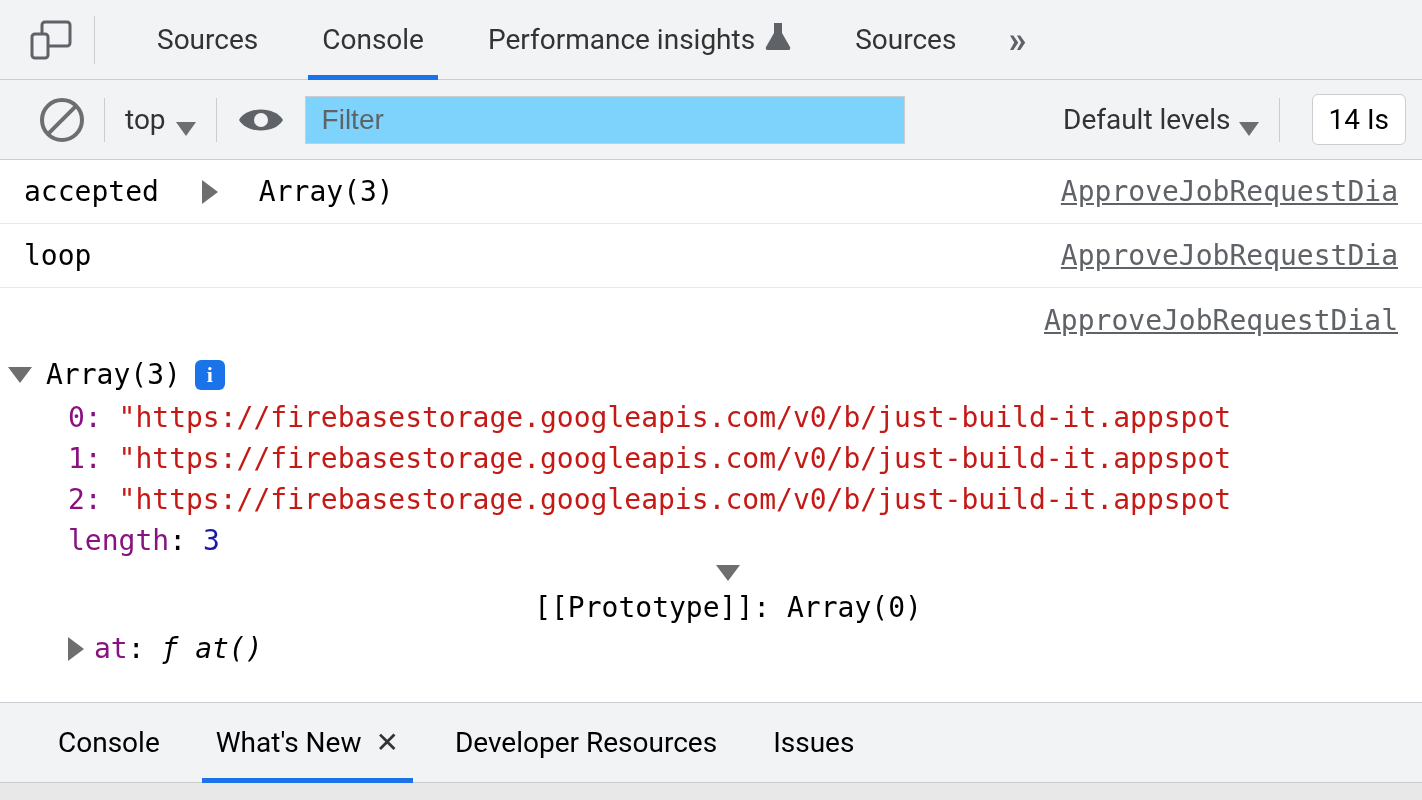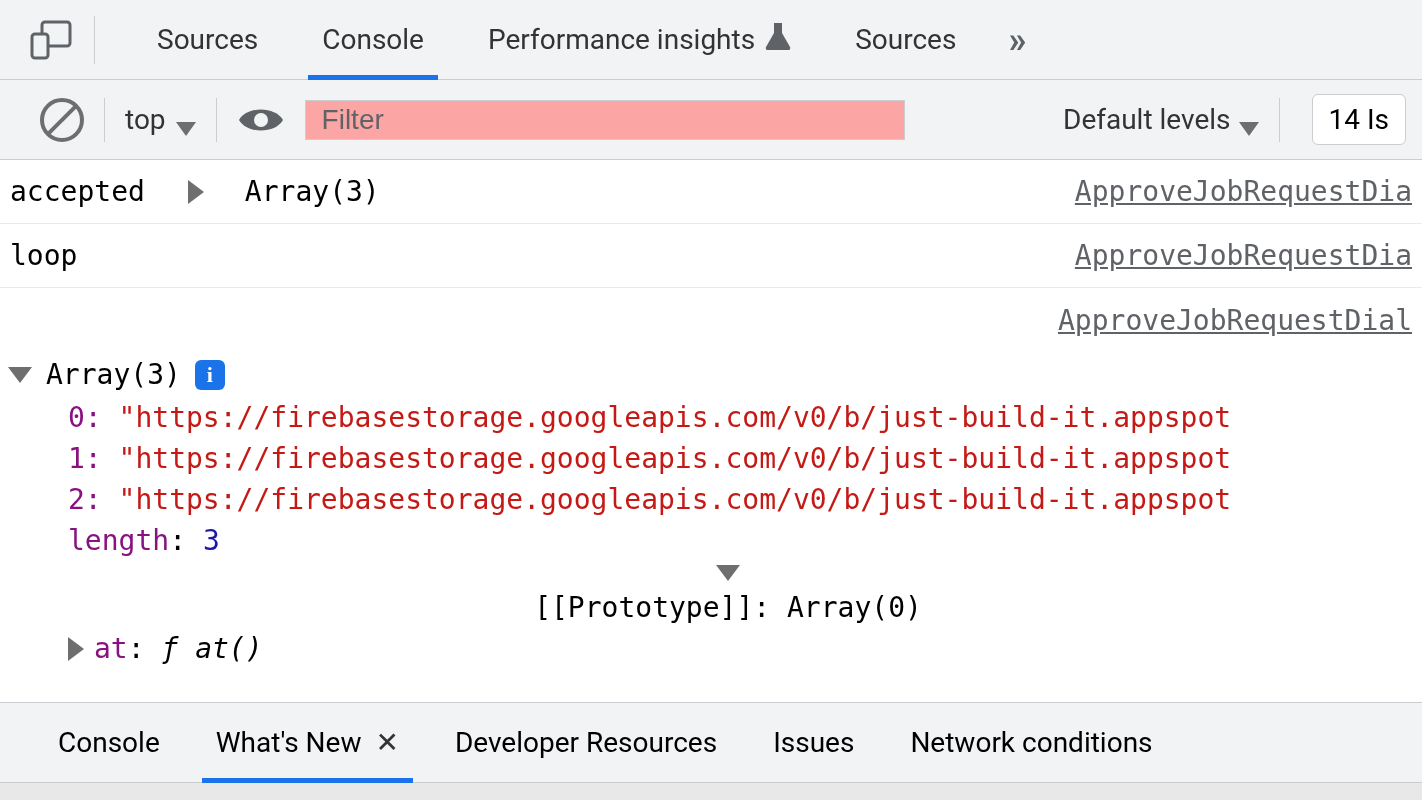--- a/index.html
+++ b/index.html
@@ -73,40 +73,40 @@
       width: 44px; height: 44px; border: 4px solid #6e6e6e; border-radius: 50%;
       position: relative;
     }
     .no-icon::after {
       content: ''; position: absolute; width: 4px; height: 40px; background: #6e6e6e;
       left: 50%; top: 50%; transform: translate(-50%, -50%) rotate(45deg);
     }
     .context-selector { display: flex; align-items: flex-end; gap: 10px; color: #333; }
     .eye-icon svg { display: block; }
     .filter-input {
-      flex: 0 0 600px; height: 40px; border: 1px solid #cacdd1; background: #fca5a5;
+      flex: 0 0 600px; height: 48px; border: 1px solid #cacdd1; background: #7dd3fc;
       padding: 0 16px; font-size: 28px; color: #333;
     }
     .filter-input::placeholder { color: #5f6368; }
     .levels-selector { display: flex; align-items: flex-end; gap: 8px; margin-left: auto; color: #333; white-space: nowrap; }
     .issues-btn {
       border: 1px solid #cacdd1; background: #fff; border-radius: 6px;
       padding: 8px 16px; margin-left: 12px; white-space: nowrap;
     }
     
     
     .console-body {
       flex: 1;
       overflow: hidden;
       background: #fff;
     }
     .log-row {
       display: flex;
       align-items: center;
-      padding: 8px 10px;
+      padding: 8px 24px;
       border-bottom: 1px solid #e8eaed;
       min-height: 64px;
       gap: 29px;
     }
     .log-row .spacer { flex: 1; }
     .source-link {
       color: #5f6368;
       text-decoration: underline;
       white-space: nowrap;
     }
@@ -273,16 +273,15 @@
 </div>
 
 <div class="bottom-tabs">
   <div class="drawer-tab">Console</div>
   <div class="drawer-tab active">
     <span>What's New</span>
     <span class="close-x">✕</span>
   </div>
   <div class="drawer-tab">Developer Resources</div>
   <div class="drawer-tab">Issues</div>
-  <div class="drawer-tab">Network conditions</div>
 </div>
 
 <div class="task-strip"></div>
 
 </body></html>

